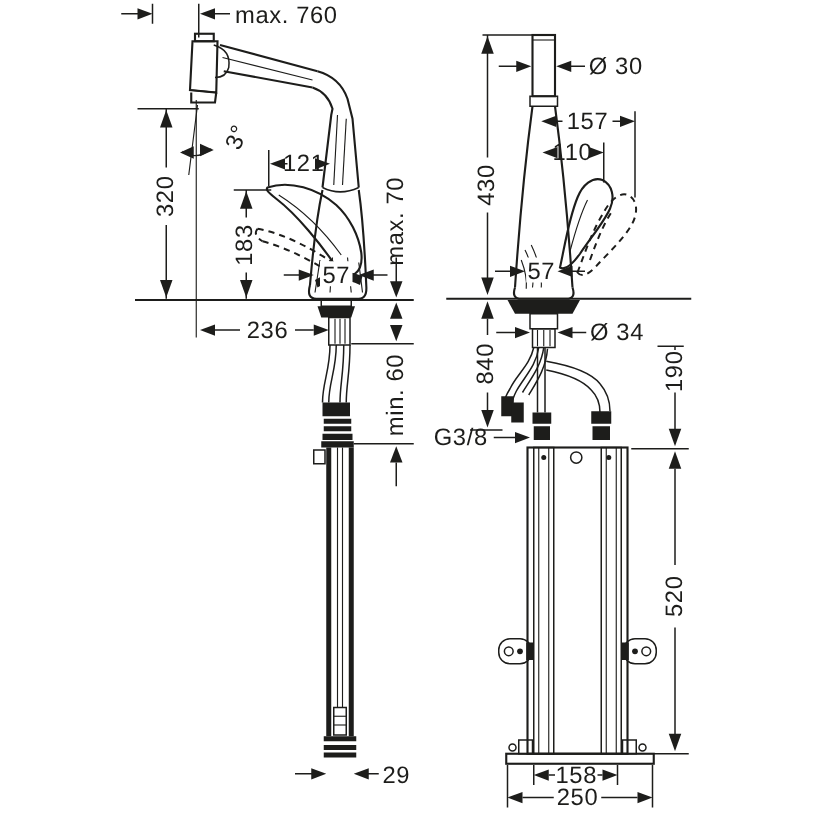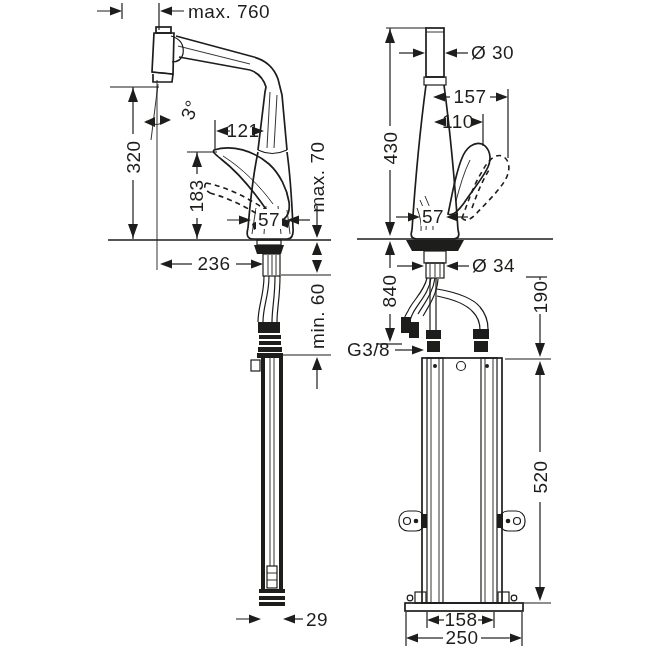--- a/index.html
+++ b/index.html
@@ -1,17 +1,17 @@
 <!DOCTYPE html>
 <html><head>
 <meta charset="utf-8">
 <style>
   html,body{margin:0;padding:0;background:#ffffff;}
   .stage{position:relative;width:650px;height:650px;background:#fff;overflow:hidden;
-         font-family:"Liberation Sans", sans-serif;border-radius:18px;}
+         font-family:"Liberation Sans", sans-serif;}
   svg text{font-family:"Liberation Sans", sans-serif;fill:#1d1d1b;font-size:19px;letter-spacing:.5px;}
   .ln{stroke:#1d1d1b;stroke-width:1.2;fill:none;}
   .ln2{stroke:#1d1d1b;stroke-width:1.7;fill:none;}
   .thin{stroke:#1d1d1b;stroke-width:0.9;fill:none;}
   .arr{fill:#1d1d1b;stroke:none;}
   .dk{fill:#1d1d1b;stroke:none;}
   .wh{fill:#ffffff;stroke:none;}
   .dash{stroke:#1d1d1b;stroke-width:1.6;fill:none;stroke-dasharray:5 4;}
 </style>
 </head>

